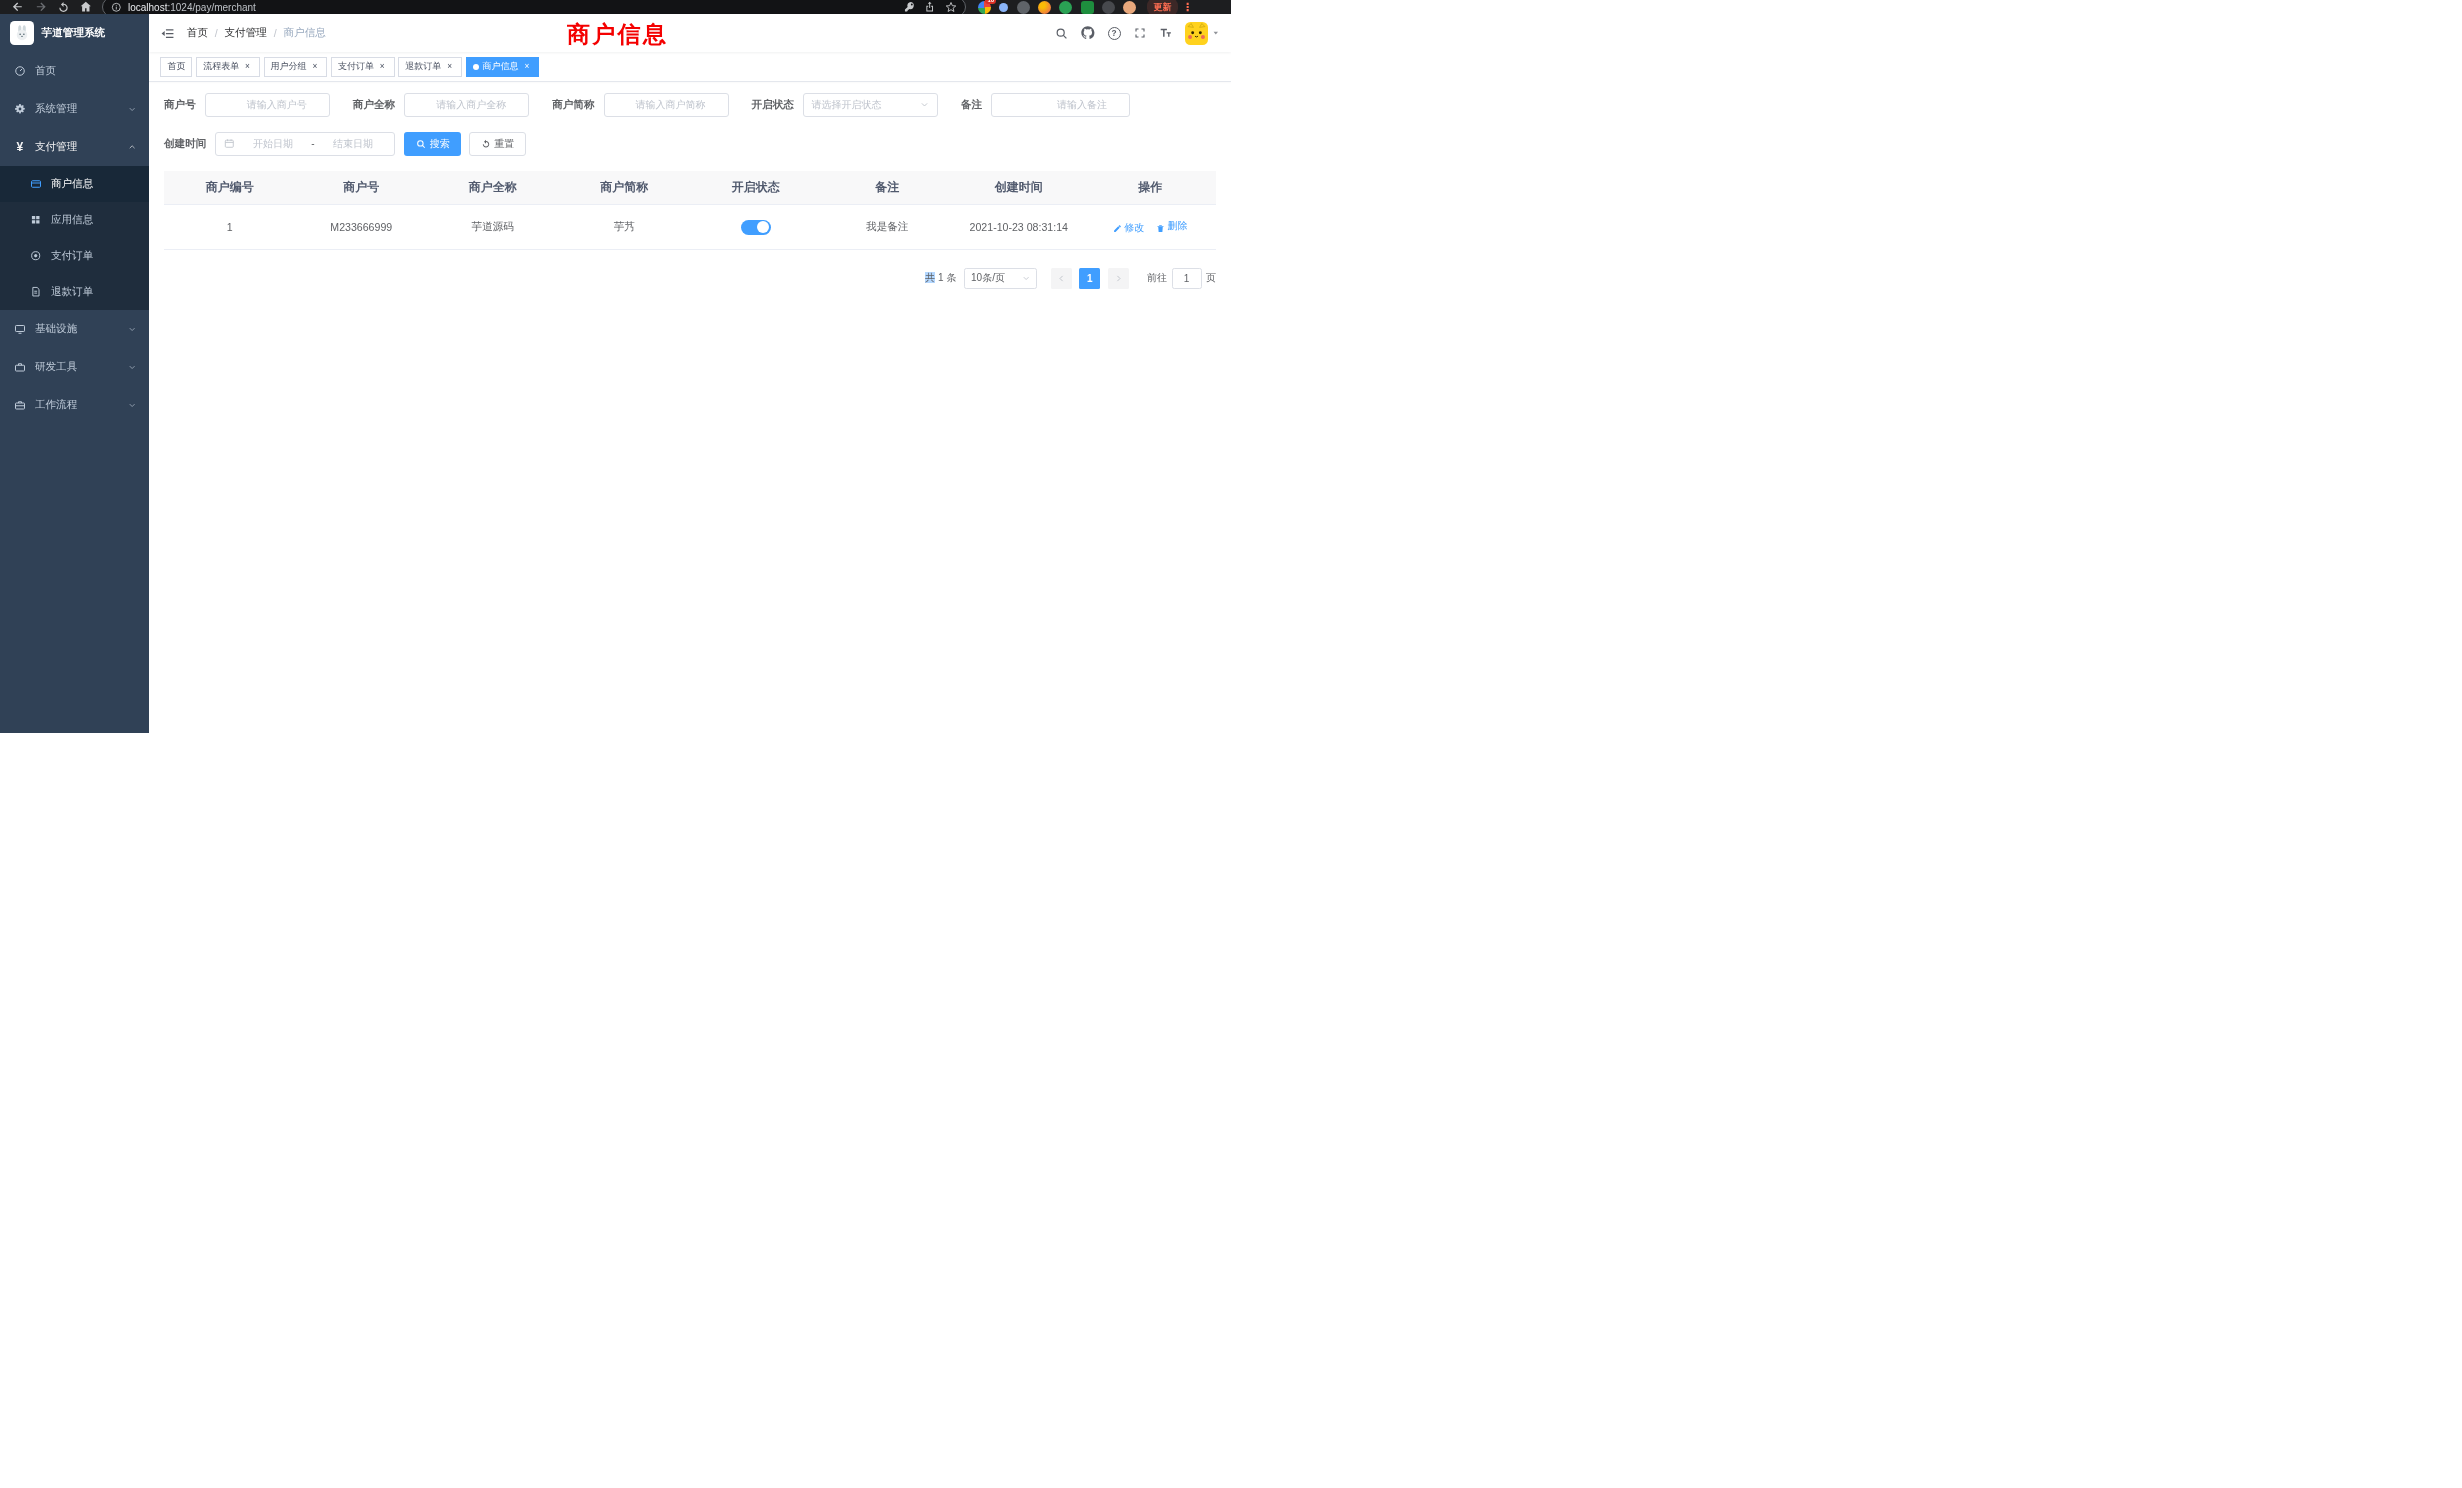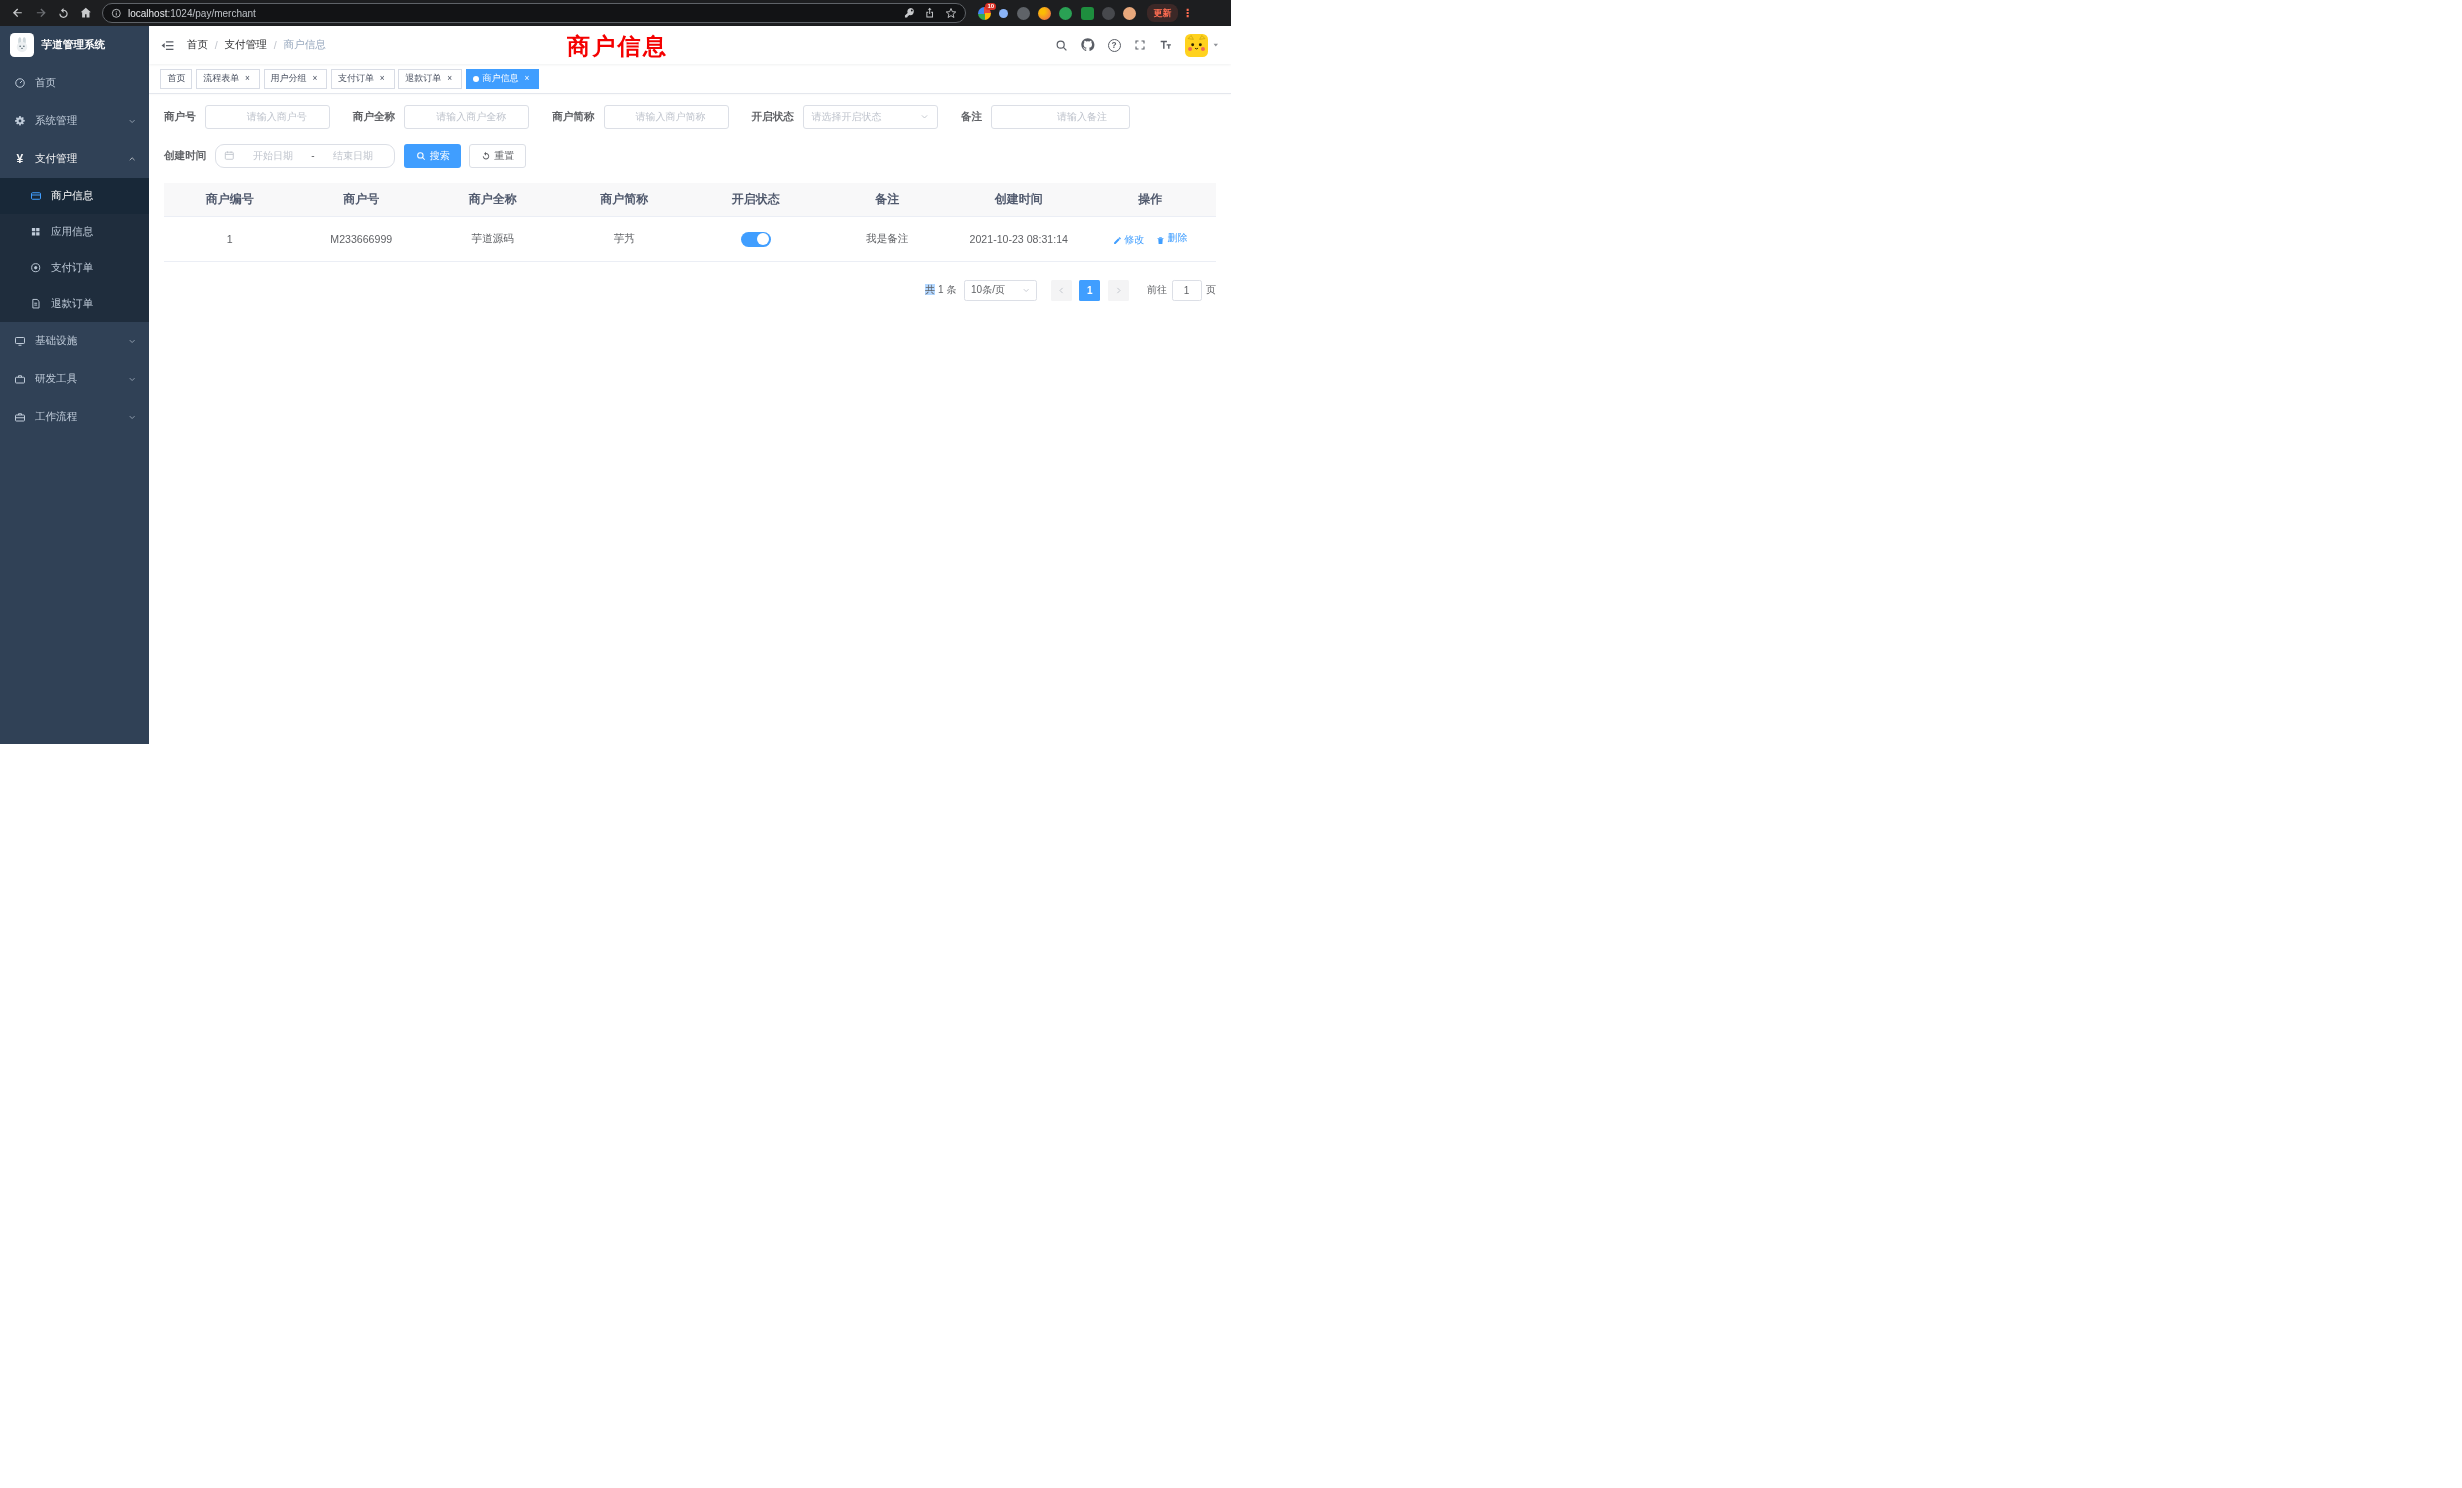--- a/index.html
+++ b/index.html
@@ -2,21 +2,21 @@
 <html style="font-size:12px"><head>
 <meta charset="utf-8">
 <style>
   * { margin:0; padding:0; box-sizing:border-box; }
   html,body { width:1231px; height:744px; }
   body { font-family:"Liberation Sans","DejaVu Sans",sans-serif; font-size:10.6px; color:#303133; background:#fff; overflow:hidden; }
   button { border:none; background:none; font-family:inherit; cursor:pointer; }
   svg { display:block; }
 
   
-  .browser-bar { height:26px; background:#1d1e20; display:flex; align-items:center; padding:0 7.6px; gap:1.5px; }
+  .browser-bar { height:14px; background:#1d1e20; display:flex; align-items:center; padding:0 7.6px; gap:1.5px; }
   .nav-btn { width:21px; height:21px; border-radius:50%; display:flex; align-items:center; justify-content:center; color:#c8cacc; }
   .nav-btn.dim { color:#6b6e72; }
   .omnibox { width:864px; height:20px; margin-left:4.5px; background:#121315; border:0.8px solid #5f6368; border-radius:10.6px; display:flex; align-items:center; padding:0 8.3px; gap:6px; }
   .url { font-size:10px; white-space:nowrap; overflow:hidden; }
   .url-host { color:#e8eaed; }
   .url-path { color:#bdc1c6; }
   .ob-right { margin-left:auto; display:flex; align-items:center; gap:9px; color:#c8cacc; }
   .ob-ic { display:flex; color:#c8cacc; }
   .ext-cluster { display:flex; align-items:center; gap:8.3px; margin-left:10.6px; }
   .ext-ic { width:13px; height:13px; border-radius:50%; position:relative; display:inline-block; }
@@ -65,21 +65,21 @@
 
   
   .content { flex:1; padding:10.6px 15px; position:relative; min-width:0; }
   .filter-row { display:flex; align-items:center; margin-bottom:15px; }
   .f-item { display:flex; align-items:center; margin-right:23px; }
   .f-label { font-weight:700; color:#606266; margin-right:9px; white-space:nowrap; }
   .el-input { height:24px; border:0.8px solid #dcdfe6; border-radius:3px; padding:0 22px; font-size:10px; color:#606266; outline:none; background:#fff;text-align:right; }
   .el-input::placeholder { color:#bec3cc; }
   .w165 { width:125px; } .w184 { width:139px; }
   .el-select { width:135px; height:24px; border:0.8px solid #dcdfe6; border-radius:3px; display:flex; align-items:center; justify-content:space-between; padding:0 7.6px; font-size:10px; color:#bec3cc; cursor:pointer; background:#fff; }
-  .date-range { width:180px; height:24px; border:0.8px solid #dcdfe6; border-radius:9px; display:flex; align-items:center; padding:0 7.6px; gap:4.5px; font-size:10px; color:#bec3cc; background:#fff; cursor:pointer; }
+  .date-range { width:180px; height:24px; border:0.8px solid #dcdfe6; border-radius:3px; display:flex; align-items:center; padding:0 7.6px; gap:4.5px; font-size:10px; color:#bec3cc; background:#fff; cursor:pointer; }
   .date-range .dr-ph { flex:1; text-align:center; }
   .date-range .dr-sep { color:#606266; }
   .btn { height:24px; border-radius:3px; font-size:10px; display:inline-flex; align-items:center; gap:3.8px; padding:0 10.6px; border:0.8px solid transparent; }
   .btn-primary { background:#409EFF; color:#fff; }
   .btn-default { background:#fff; border-color:#dcdfe6; color:#606266; }
   .ml10 { margin-left:7.6px; }
   .toolbar-row { display:flex; align-items:center; margin-bottom:10.6px; }
   .btn-mini { height:21px; padding:0 10px; font-size:9px; border-radius:2.3px; display:inline-flex; align-items:center; gap:3px; }
   .btn-plain-primary { background:#ecf5ff; border:0.8px solid #b3d8ff; color:#409EFF; }
   .btn-plain-warning { background:#fdf6ec; border:0.8px solid #f5dab1; color:#e6a23c; margin-left:7.6px; }

